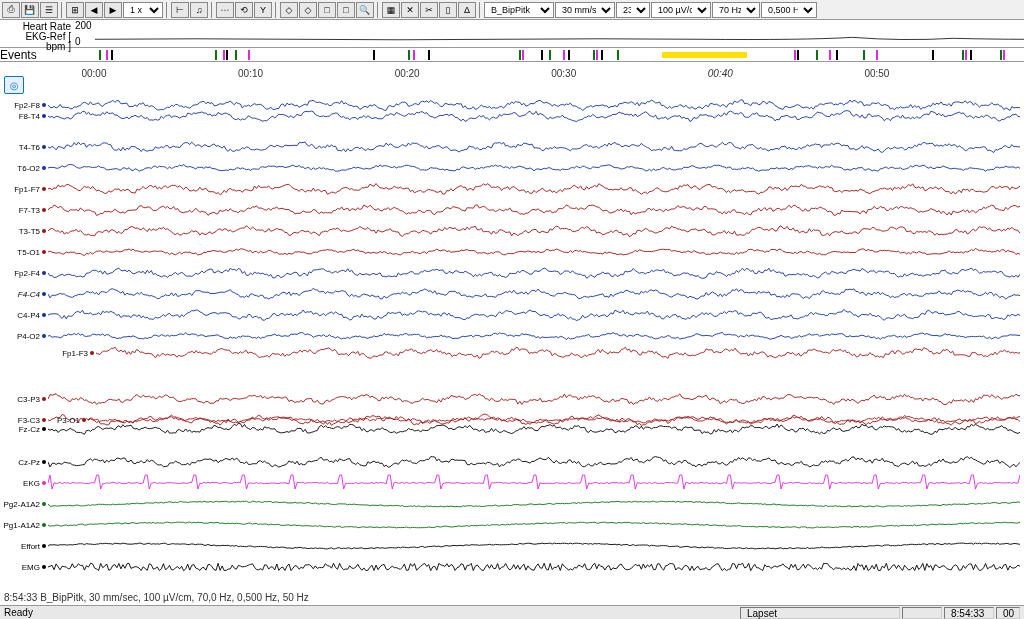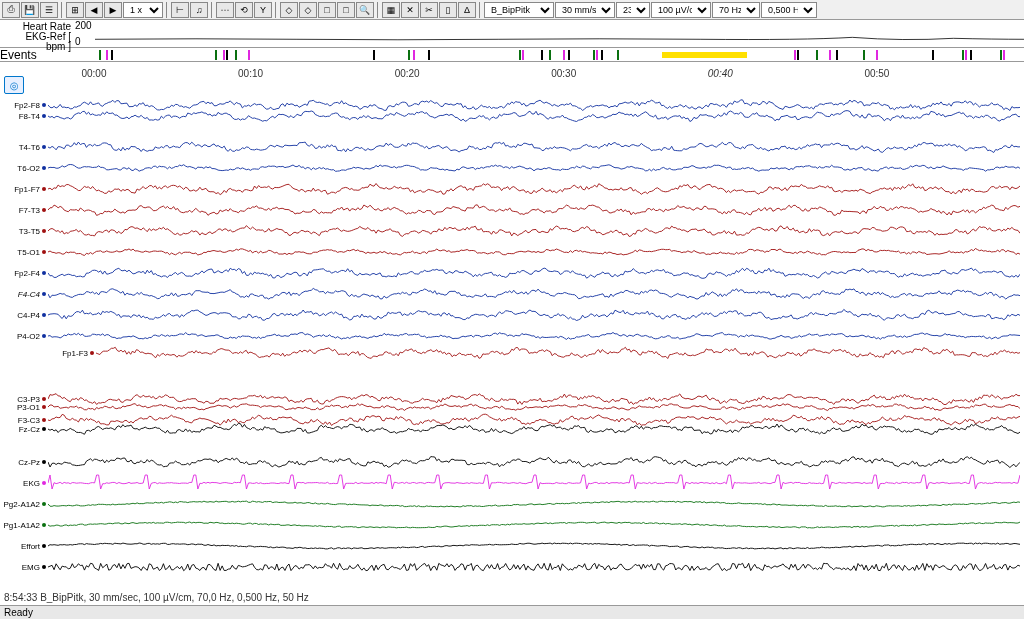--- a/index.html
+++ b/index.html
@@ -254,21 +254,21 @@
           <path d="M0,11 L2,11.6 L4,9.9 L6,9.6 L8,8.0 L10,8.7 L12,8.4 L14,5.4 L16,6.2 L18,9.4 L20,10.3 L22,11.2 L24,9.1 L26,10.8 L28,11.2 L30,13.0 L32,9.5 L34,9.9 L36,11.7 L38,9.3 L40,11.2 L42,9.8 L44,10.9 L46,11.7 L48,13.6 L50,12.2 L52,15.0 L54,14.7 L56,15.0 L58,15.9 L60,15.8 L62,12.2 L64,12.2 L66,12.5 L68,11.6 L70,12.2 L72,13.1 L74,13.2 L76,11.4 L78,11.7 L80,13.8 L82,12.4 L84,14.0 L86,11.7 L88,11.0 L90,9.5 L92,8.8 L94,10.1 L96,9.7 L98,9.7 L100,7.3 L102,7.6 L104,10.0 L106,11.1 L108,10.6 L110,8.8 L112,9.2 L114,10.1 L116,8.9 L118,9.2 L120,7.6 L122,6.2 L124,7.9 L126,7.9 L128,8.7 L130,9.2 L132,9.9 L134,10.5 L136,12.9 L138,12.5 L140,13.5 L142,13.9 L144,11.2 L146,10.7 L148,10.1 L150,9.0 L152,9.8 L154,9.7 L156,10.2 L158,10.7 L160,11.5 L162,12.4 L164,13.4 L166,14.4 L168,13.9 L170,16.2 L172,14.1 L174,11.5 L176,13.9 L178,10.0 L180,12.9 L182,11.0 L184,10.2 L186,11.2 L188,13.7 L190,12.4 L192,13.5 L194,13.8 L196,11.5 L198,11.2 L200,10.8 L202,8.0 L204,9.9 L206,7.8 L208,6.3 L210,7.0 L212,9.4 L214,10.0 L216,8.9 L218,9.6 L220,8.4 L222,10.8 L224,10.4 L226,10.7 L228,8.3 L230,8.8 L232,8.0 L234,8.4 L236,8.9 L238,8.6 L240,8.1 L242,10.7 L244,11.1 L246,12.0 L248,13.8 L250,14.4 L252,14.9 L254,13.1 L256,14.0 L258,13.5 L260,10.5 L262,13.0 L264,12.0 L266,10.4 L268,12.3 L270,13.9 L272,15.3 L274,12.8 L276,15.4 L278,13.1 L280,16.4 L282,14.9 L284,14.0 L286,13.1 L288,11.0 L290,10.5 L292,10.6 L294,11.9 L296,10.8 L298,9.0 L300,9.4 L302,12.2 L304,11.9 L306,13.0 L308,9.7 L310,10.6 L312,11.5 L314,7.7 L316,7.3 L318,8.4 L320,6.8 L322,6.8 L324,8.0 L326,7.2 L328,7.7 L330,11.4 L332,11.9 L334,8.9 L336,9.7 L338,9.0 L340,9.7 L342,10.7 L344,7.5 L346,9.9 L348,7.9 L350,8.5 L352,10.1 L354,11.8 L356,10.5 L358,11.1 L360,14.8 L362,15.6 L364,14.8 L366,15.4 L368,12.6 L370,14.5 L372,12.1 L374,11.9 L376,11.1 L378,13.0 L380,10.7 L382,11.4 L384,13.1 L386,13.3 L388,15.0 L390,14.9 L392,14.6 L394,13.6 L396,14.1 L398,11.8 L400,9.3 L402,10.9 L404,9.4 L406,10.5 L408,9.6 L410,10.9 L412,8.7 L414,11.1 L416,12.3 L418,9.8 L420,10.3 L422,8.8 L424,9.9 L426,8.1 L428,6.4 L430,5.4 L432,5.2 L434,6.0 L436,7.8 L438,8.8 L440,9.9 L442,10.6 L444,11.1 L446,9.4 L448,12.1 L450,10.6 L452,11.3 L454,9.5 L456,9.7 L458,8.1 L460,10.7 L462,9.2 L464,11.4 L466,11.7 L468,14.7 L470,14.3 L472,15.5 L474,13.9 L476,15.3 L478,13.5 L480,13.6 L482,11.6 L484,11.6 L486,10.2 L488,11.2 L490,11.0 L492,11.5 L494,13.7 L496,13.5 L498,14.6 L500,15.1 L502,14.3 L504,14.3 L506,10.7 L508,13.1 L510,11.7 L512,10.0 L514,10.2 L516,7.8 L518,7.1 L520,9.7 L522,9.5 L524,11.2 L526,8.9 L528,9.1 L530,10.2 L532,9.7 L534,9.0 L536,7.5 L538,9.6 L540,8.1 L542,6.8 L544,5.9 L546,7.4 L548,8.6 L550,9.0 L552,8.8 L554,9.7 L556,10.8 L558,10.8 L560,12.2 L562,10.2 L564,13.0 L566,9.7 L568,9.5 L570,11.9 L572,10.2 L574,9.7 L576,11.5 L578,13.2 L580,12.4 L582,15.7 L584,14.3 L586,16.2 L588,15.8 L590,15.9 L592,13.7 L594,12.8 L596,13.5 L598,12.3 L600,11.3 L602,11.5 L604,12.5 L606,10.9 L608,11.9 L610,11.2 L612,14.4 L614,13.4 L616,10.5 L618,10.1 L620,8.6 L622,8.2 L624,8.0 L626,8.8 L628,8.8 L630,9.0 L632,7.3 L634,8.3 L636,7.9 L638,8.0 L640,9.6 L642,10.3 L644,9.6 L646,8.0 L648,9.0 L650,9.6 L652,9.7 L654,7.9 L656,8.8 L658,8.5 L660,10.8 L662,10.3 L664,9.6 L666,10.9 L668,13.1 L670,14.9 L672,13.5 L674,12.4 L676,13.6 L678,12.9 L680,10.9 L682,13.0 L684,13.2 L686,13.0 L688,13.4 L690,14.0 L692,13.1 L694,15.1 L696,14.2 L698,13.4 L700,12.9 L702,13.0 L704,13.7 L706,11.9 L708,9.4 L710,11.0 L712,9.3 L714,11.7 L716,9.2 L718,11.8 L720,10.8 L722,12.3 L724,11.5 L726,12.6 L728,11.7 L730,11.1 L732,9.9 L734,8.9 L736,6.2 L738,6.8 L740,8.4 L742,8.7 L744,7.3 L746,9.7 L748,9.4 L750,11.6 L752,11.7 L754,10.4 L756,10.9 L758,10.1 L760,8.0 L762,10.3 L764,7.4 L766,9.8 L768,10.7 L770,8.2 L772,8.8 L774,11.1 L776,13.8 L778,12.3 L780,14.1 L782,15.5 L784,14.9 L786,15.1 L788,13.2 L790,11.0 L792,13.3 L794,10.8 L796,12.2 L798,13.2 L800,12.3 L802,14.1 L804,12.5 L806,14.2 L808,15.7 L810,13.5 L812,14.8 L814,12.7 L816,12.7 L818,12.4 L820,11.6 L822,10.6 L824,7.9 L826,9.8 L828,11.3 L830,11.4 L832,8.8 L834,11.3 L836,11.3 L838,10.9 L840,9.1 L842,10.3 L844,9.0 L846,6.5 L848,7.9 L850,7.4 L852,8.1 L854,8.7 L856,9.8 L858,9.4 L860,10.3 L862,9.1 L864,9.3 L866,11.1 L868,10.8 L870,10.6 L872,11.4 L874,9.4 L876,8.8 L878,11.4 L880,9.4 L882,12.1 L884,11.4 L886,13.2 L888,14.5 L890,14.8 L892,16.2 L894,14.1 L896,12.7 L898,13.8 L900,15.0 L902,14.1 L904,12.7 L906,10.3 L908,12.8 L910,10.2 L912,11.2 L914,11.4 L916,14.7 L918,13.8 L920,12.3 L922,13.9 L924,13.3 L926,11.5 L928,12.0 L930,11.5 L932,8.5 L934,9.5 L936,9.6 L938,7.8 L940,10.2 L942,10.1 L944,10.8 L946,10.6 L948,8.6 L950,8.8 L952,9.3 L954,7.8 L956,9.3 L958,8.1 L960,7.4" stroke="#a01010" fill="none" stroke-width="0.9"></path>
         </svg></div>
     </div>
     <div class="channel" style="top: 294px;">
       <div class="ch-label">C3-P3</div>
       <div class="ch-dot red"></div>
       <div class="ch-wave"><svg width="100%" height="22" preserveAspectRatio="none" viewBox="0 0 960 22">
           <path d="M0,11 L2,6.6 L4,7.2 L6,6.5 L8,5.7 L10,7.9 L12,8.1 L14,10.5 L16,9.4 L18,11.2 L20,12.7 L22,13.7 L24,10.9 L26,11.4 L28,10.3 L30,12.2 L32,9.7 L34,10.4 L36,12.5 L38,11.8 L40,14.0 L42,14.4 L44,15.3 L46,13.7 L48,16.4 L50,14.8 L52,15.1 L54,14.4 L56,14.5 L58,13.0 L60,11.5 L62,11.3 L64,12.0 L66,12.1 L68,12.5 L70,10.9 L72,13.9 L74,14.4 L76,12.4 L78,11.7 L80,12.1 L82,12.3 L84,9.7 L86,7.6 L88,6.7 L90,8.6 L92,9.3 L94,7.2 L96,8.7 L98,8.7 L100,8.0 L102,9.7 L104,8.5 L106,10.9 L108,10.2 L110,8.1 L112,9.4 L114,8.6 L116,6.9 L118,7.6 L120,9.4 L122,9.4 L124,9.2 L126,11.5 L128,13.0 L130,13.6 L132,13.4 L134,12.3 L136,12.3 L138,10.9 L140,11.4 L142,10.7 L144,10.7 L146,10.8 L148,13.3 L150,13.6 L152,14.0 L154,15.2 L156,13.3 L158,13.6 L160,15.3 L162,15.2 L164,15.2 L166,12.8 L168,13.0 L170,10.2 L172,11.1 L174,10.9 L176,10.4 L178,11.2 L180,12.5 L182,11.1 L184,10.4 L186,10.5 L188,11.2 L190,10.9 L192,10.6 L194,10.1 L196,9.8 L198,8.0 L200,7.8 L202,7.9 L204,7.3 L206,8.6 L208,8.7 L210,7.3 L212,10.0 L214,8.4 L216,10.3 L218,10.2 L220,9.1 L222,8.6 L224,10.0 L226,9.4 L228,9.1 L230,10.0 L232,10.1 L234,8.8 L236,10.0 L238,13.5 L240,12.1 L242,13.1 L244,14.5 L246,13.7 L248,14.1 L250,12.4 L252,14.2 L254,11.7 L256,10.8 L258,10.7 L260,10.3 L262,13.9 L264,13.9 L266,12.2 L268,15.1 L270,15.9 L272,16.0 L274,13.0 L276,12.0 L278,14.1 L280,12.0 L282,11.6 L284,10.2 L286,9.4 L288,8.8 L290,8.6 L292,8.7 L294,9.2 L296,10.1 L298,9.4 L300,11.8 L302,9.6 L304,10.5 L306,9.0 L308,8.2 L310,6.9 L312,7.9 L314,6.6 L316,7.1 L318,9.4 L320,8.2 L322,9.5 L324,10.4 L326,12.4 L328,12.7 L330,9.3 L332,10.7 L334,9.1 L336,10.6 L338,9.0 L340,9.4 L342,11.4 L344,11.8 L346,10.5 L348,11.1 L350,13.7 L352,12.8 L354,12.9 L356,13.4 L358,14.8 L360,15.2 L362,14.0 L364,13.7 L366,13.4 L368,12.0 L370,10.3 L372,11.9 L374,11.4 L376,11.6 L378,12.8 L380,13.0 L382,13.2 L384,14.7 L386,11.5 L388,14.1 L390,10.2 L392,11.8 L394,9.6 L396,10.4 L398,7.5 L400,8.1 L402,8.7 L404,9.3 L406,8.0 L408,9.3 L410,9.2 L412,11.5 L414,10.7 L416,9.9 L418,7.7 L420,6.9 L422,6.6 L424,7.5 L426,5.9 L428,7.5 L430,7.8 L432,10.8 L434,10.9 L436,12.7 L438,10.1 L440,11.7 L442,13.2 L444,13.4 L446,13.1 L448,10.5 L450,12.2 L452,11.7 L454,12.5 L456,11.1 L458,11.4 L460,11.3 L462,11.9 L464,16.1 L466,13.4 L468,16.4 L470,13.4 L472,14.1 L474,13.9 L476,11.8 L478,12.3 L480,11.6 L482,12.0 L484,12.6 L486,10.2 L488,13.7 L490,13.2 L492,13.6 L494,12.5 L496,12.8 L498,13.2 L500,11.0 L502,11.4 L504,10.4 L506,8.5 L508,9.4 L510,6.1 L512,9.5 L514,7.2 L516,7.1 L518,8.8 L520,8.9 L522,9.0 L524,12.0 L526,9.3 L528,10.8 L530,8.3 L532,9.8 L534,8.0 L536,8.7 L538,7.6 L540,8.7 L542,10.1 L544,9.2 L546,10.9 L548,12.6 L550,13.7 L552,12.9 L554,14.5 L556,12.8 L558,11.1 L560,13.5 L562,12.7 L564,12.9 L566,10.4 L568,10.7 L570,11.3 L572,11.6 L574,15.5 L576,13.8 L578,16.4 L580,14.8 L582,15.1 L584,12.8 L586,12.2 L588,13.2 L590,10.9 L592,11.7 L594,9.0 L596,11.7 L598,10.1 L600,12.7 L602,13.3 L604,11.4 L606,12.7 L608,10.7 L610,10.5 L612,11.7 L614,11.1 L616,9.0 L618,9.1 L620,8.0 L622,7.9 L624,5.9 L626,9.0 L628,10.1 L630,10.8 L632,10.4 L634,11.0 L636,11.6 L638,10.9 L640,9.8 L642,8.2 L644,8.3 L646,9.3 L648,8.3 L650,7.1 L652,10.3 L654,12.1 L656,10.0 L658,10.6 L660,12.3 L662,12.2 L664,15.6 L666,14.4 L668,12.9 L670,14.7 L672,12.8 L674,11.2 L676,11.8 L678,12.1 L680,11.6 L682,14.4 L684,14.8 L686,15.5 L688,15.2 L690,12.8 L692,14.1 L694,12.9 L696,12.5 L698,11.4 L700,12.6 L702,9.7 L704,11.5 L706,8.4 L708,9.0 L710,11.0 L712,10.1 L714,12.0 L716,10.2 L718,9.7 L720,9.9 L722,11.2 L724,10.0 L726,10.3 L728,8.6 L730,6.9 L732,6.5 L734,7.0 L736,8.6 L738,9.6 L740,9.1 L742,9.1 L744,8.7 L746,10.1 L748,10.5 L750,9.5 L752,9.3 L754,9.3 L756,10.0 L758,9.6 L760,9.5 L762,11.1 L764,11.8 L766,11.4 L768,11.7 L770,13.4 L772,14.5 L774,14.2 L776,16.4 L778,13.9 L780,14.1 L782,13.7 L784,11.1 L786,11.0 L788,13.2 L790,10.9 L792,12.9 L794,11.4 L796,12.1 L798,13.8 L800,15.3 L802,13.6 L804,12.1 L806,12.8 L808,11.4 L810,12.1 L812,9.5 L814,8.6 L816,7.1 L818,10.0 L820,9.7 L822,8.2 L824,9.8 L826,8.8 L828,11.6 L830,11.4 L832,11.6 L834,8.9 L836,10.6 L838,7.9 L840,9.1 L842,7.0 L844,9.0 L846,6.2 L848,8.6 L850,7.7 L852,9.6 L854,9.3 L856,11.0 L858,10.9 L860,10.9 L862,10.2 L864,13.0 L866,10.4 L868,10.7 L870,11.9 L872,11.7 L874,9.8 L876,11.8 L878,11.4 L880,13.4 L882,13.7 L884,16.0 L886,16.7 L888,15.8 L890,13.5 L892,15.4 L894,11.7 L896,13.0 L898,12.7 L900,12.6 L902,12.0 L904,13.2 L906,11.5 L908,12.9 L910,14.2 L912,11.7 L914,14.4 L916,10.7 L918,11.9 L920,9.0 L922,10.5 L924,7.1 L926,7.4 L928,7.3 L930,9.2 L932,6.7 L934,8.3 L936,9.9 L938,8.0 L940,9.7 L942,11.4 L944,9.7 L946,9.9 L948,9.8 L950,8.9 L952,7.7 L954,8.3 L956,6.2 L958,7.6 L960,7.6" stroke="#a01010" fill="none" stroke-width="0.9"></path>
         </svg></div>
     </div>
-    <div class="channel" style="top: 302px;">
+    <div class="channel" style="top: 315px; margin-left: 40px;">
       <div class="ch-label">P3-O1</div>
       <div class="ch-dot red"></div>
       <div class="ch-wave"><svg width="100%" height="22" preserveAspectRatio="none" viewBox="0 0 960 22">
           <path d="M0,11 L2,9.0 L4,9.1 L6,10.9 L8,10.7 L10,10.4 L12,12.3 L14,11.9 L16,11.5 L18,11.2 L20,12.1 L22,10.6 L24,10.9 L26,11.1 L28,10.1 L30,12.0 L32,11.4 L34,12.3 L36,13.7 L38,13.8 L40,12.3 L42,12.9 L44,12.5 L46,14.0 L48,11.5 L50,12.7 L52,11.7 L54,11.7 L56,10.2 L58,10.7 L60,11.7 L62,11.7 L64,10.3 L66,12.2 L68,12.7 L70,11.9 L72,12.1 L74,10.0 L76,10.8 L78,9.8 L80,9.6 L82,9.1 L84,8.0 L86,7.7 L88,9.7 L90,8.9 L92,10.1 L94,10.9 L96,10.1 L98,11.7 L100,11.5 L102,10.7 L104,9.8 L106,10.0 L108,9.7 L110,8.9 L112,8.8 L114,10.1 L116,9.2 L118,10.2 L120,10.9 L122,11.3 L124,11.4 L126,13.4 L128,11.8 L130,11.7 L132,12.8 L134,11.1 L136,12.3 L138,11.3 L140,12.0 L142,11.6 L144,11.4 L146,12.0 L148,13.1 L150,13.7 L152,13.1 L154,13.9 L156,12.6 L158,12.2 L160,11.3 L162,10.9 L164,10.7 L166,10.0 L168,9.2 L170,9.5 L172,10.3 L174,9.7 L176,9.8 L178,10.6 L180,12.1 L182,10.9 L184,9.8 L186,11.1 L188,10.3 L190,8.7 L192,8.2 L194,8.1 L196,7.8 L198,8.8 L200,9.3 L202,9.1 L204,9.4 L206,9.6 L208,10.0 L210,11.5 L212,10.4 L214,9.8 L216,10.4 L218,9.9 L220,9.8 L222,10.5 L224,10.9 L226,10.6 L228,9.9 L230,10.8 L232,11.2 L234,13.3 L236,13.7 L238,12.9 L240,13.0 L242,11.9 L244,13.1 L246,11.7 L248,11.5 L250,12.0 L252,12.4 L254,11.0 L256,12.0 L258,12.4 L260,13.6 L262,13.6 L264,13.6 L266,11.8 L268,13.6 L270,13.1 L272,12.2 L274,10.3 L276,10.2 L278,10.6 L280,9.0 L282,10.2 L284,9.6 L286,9.4 L288,9.8 L290,11.7 L292,11.2 L294,10.3 L296,11.5 L298,9.1 L300,9.6 L302,9.8 L304,9.4 L306,7.6 L308,9.4 L310,8.0 L312,9.2 L314,10.0 L316,10.7 L318,10.1 L320,11.0 L322,12.0 L324,11.6 L326,11.8 L328,11.7 L330,9.8 L332,11.6 L334,9.9 L336,9.8 L338,11.0 L340,11.4 L342,11.0 L344,13.2 L346,14.0 L348,13.0 L350,12.8 L352,14.4 L354,12.9 L356,12.0 L358,11.3 L360,12.2 L362,10.9 L364,11.8 L366,11.6 L368,12.1 L370,11.2 L372,12.2 L374,11.3 L376,11.3 L378,13.2 L380,12.0 L382,11.5 L384,10.0 L386,10.7 L388,9.0 L390,9.6 L392,8.0 L394,9.0 L396,10.1 L398,10.4 L400,10.3 L402,9.6 L404,10.5 L406,9.8 L408,11.4 L410,10.1 L412,9.8 L414,9.9 L416,8.6 L418,8.1 L420,9.9 L422,8.8 L424,9.6 L426,11.1 L428,11.6 L430,12.0 L432,12.8 L434,11.6 L436,12.0 L438,12.2 L440,11.0 L442,10.4 L444,10.8 L446,12.2 L448,10.1 L450,11.5 L452,13.0 L454,12.8 L456,13.0 L458,13.6 L460,13.4 L462,14.2 L464,13.0 L466,13.5 L468,13.0 L470,12.0 L472,10.5 L474,12.0 L476,11.5 L478,11.6 L480,11.2 L482,10.8 L484,11.2 L486,10.9 L488,11.8 L490,10.6 L492,10.2 L494,11.6 L496,10.0 L498,10.2 L500,10.0 L502,9.6 L504,9.1 L506,9.7 L508,9.8 L510,8.9 L512,9.5 L514,10.5 L516,11.1 L518,10.7 L520,10.8 L522,10.8 L524,8.8 L526,9.5 L528,9.6 L530,8.6 L532,9.3 L534,10.4 L536,10.3 L538,12.0 L540,11.7 L542,11.4 L544,12.2 L546,12.5 L548,13.2 L550,11.7 L552,12.9 L554,12.3 L556,12.3 L558,10.8 L560,11.3 L562,12.2 L564,13.2 L566,12.1 L568,12.3 L570,13.2 L572,13.9 L574,13.8 L576,12.1 L578,11.7 L580,12.4 L582,11.2 L584,9.8 L586,10.8 L588,11.0 L590,10.9 L592,11.4 L594,11.0 L596,11.5 L598,12.0 L600,10.6 L602,10.6 L604,11.6 L606,9.4 L608,8.6 L610,9.3 L612,9.4 L614,8.0 L616,7.9 L618,8.9 L620,8.9 L622,9.0 L624,10.8 L626,11.3 L628,11.9 L630,12.0 L632,12.0 L634,11.7 L636,10.4 L638,9.8 L640,10.3 L642,10.8 L644,9.7 L646,10.3 L648,10.9 L650,11.1 L652,12.4 L654,12.8 L656,13.2 L658,13.3 L660,13.3 L662,13.2 L664,13.3 L666,11.3 L668,10.8 L670,12.6 L672,11.9 L674,11.1 L676,11.3 L678,12.1 L680,12.4 L682,13.9 L684,13.5 L686,11.7 L688,12.7 L690,11.3 L692,11.4 L694,11.2 L696,9.7 L698,9.8 L700,10.2 L702,9.3 L704,9.2 L706,11.1 L708,10.9 L710,9.6 L712,11.1 L714,11.3 L716,10.1 L718,9.9 L720,8.6 L722,9.7 L724,9.4 L726,7.7 L728,9.1 L730,8.0 L732,8.5 L734,9.7 L736,10.8 L738,11.0 L740,10.7 L742,12.1 L744,11.9 L746,11.8 L748,10.1 L750,10.1 L752,10.4 L754,9.6 L756,10.7 L758,11.4 L760,12.7 L762,13.0 L764,13.1 L766,12.5 L768,13.7 L770,14.5 L772,12.5 L774,12.6 L776,11.4 L778,11.9 L780,11.7 L782,11.0 L784,11.1 L786,11.4 L788,11.1 L790,11.8 L792,12.5 L794,11.5 L796,13.1 L798,11.7 L800,11.4 L802,10.3 L804,9.5 L806,9.9 L808,10.1 L810,8.7 L812,10.0 L814,8.5 L816,9.2 L818,10.9 L820,10.6 L822,10.9 L824,9.5 L826,10.9 L828,10.7 L830,10.2 L832,10.0 L834,10.0 L836,8.2 L838,8.1 L840,9.3 L842,8.6 L844,9.8 L846,10.0 L848,11.7 L850,12.4 L852,11.2 L854,12.0 L856,12.8 L858,12.6 L860,12.1 L862,12.3 L864,11.8 L866,10.3 L868,11.5 L870,11.4 L872,13.1 L874,11.6 L876,14.0 L878,13.3 L880,14.2 L882,14.2 L884,12.6 L886,12.0 L888,12.6 L890,12.2 L892,12.0 L894,11.7 L896,10.5 L898,10.0 L900,11.7 L902,11.4 L904,11.1 L906,12.1 L908,11.6 L910,12.0 L912,10.1 L914,11.0 L916,9.0 L918,9.3 L920,9.7 L922,9.2 L924,8.3 L926,8.1 L928,10.3 L930,10.6 L932,11.2 L934,9.7 L936,10.8 L938,11.1 L940,11.3 L942,11.1 L944,10.8 L946,9.5 L948,9.0 L950,8.5 L952,9.6 L954,9.4 L956,10.5 L958,10.5 L960,12.7" stroke="#a01010" fill="none" stroke-width="0.9"></path>
         </svg></div>
     </div>
     <div class="channel" style="top: 324px;">
       <div class="ch-label">Fz-Cz</div>
       <div class="ch-dot black"></div>
       <div class="ch-wave"><svg width="100%" height="22" preserveAspectRatio="none" viewBox="0 0 960 22">
@@ -316,13 +316,19 @@
       <div class="ch-wave"><svg width="100%" height="22" preserveAspectRatio="none" viewBox="0 0 960 22">
           <path d="M0,11 L2,10.2 L4,9.3 L6,13.7 L8,7.8 L10,10.9 L12,13.8 L14,10.1 L16,10.8 L18,10.8 L20,12.9 L22,12.2 L24,7.7 L26,11.6 L28,10.6 L30,7.8 L32,9.5 L34,9.2 L36,14.1 L38,9.7 L40,11.1 L42,7.3 L44,7.8 L46,12.0 L48,13.0 L50,14.4 L52,7.4 L54,11.7 L56,10.2 L58,8.0 L60,14.2 L62,13.3 L64,9.5 L66,8.6 L68,11.7 L70,7.4 L72,12.9 L74,8.7 L76,12.3 L78,7.8 L80,7.3 L82,12.4 L84,11.5 L86,10.7 L88,10.9 L90,12.0 L92,14.5 L94,10.8 L96,12.5 L98,14.3 L100,7.8 L102,8.7 L104,13.2 L106,12.4 L108,11.0 L110,14.5 L112,12.9 L114,7.7 L116,13.6 L118,12.3 L120,9.4 L122,13.8 L124,13.8 L126,11.7 L128,10.6 L130,12.9 L132,10.3 L134,14.7 L136,12.9 L138,8.1 L140,14.1 L142,9.3 L144,8.5 L146,12.1 L148,12.8 L150,14.5 L152,11.8 L154,11.5 L156,14.2 L158,8.7 L160,8.5 L162,10.8 L164,13.6 L166,14.4 L168,7.3 L170,14.4 L172,9.9 L174,14.5 L176,14.4 L178,13.1 L180,12.9 L182,9.2 L184,12.1 L186,13.2 L188,9.4 L190,10.1 L192,10.9 L194,10.6 L196,10.1 L198,9.2 L200,8.4 L202,7.8 L204,11.3 L206,13.6 L208,13.8 L210,12.7 L212,14.1 L214,8.8 L216,9.2 L218,13.1 L220,10.8 L222,11.2 L224,13.8 L226,8.0 L228,14.4 L230,11.8 L232,11.1 L234,14.5 L236,10.2 L238,8.0 L240,14.6 L242,12.1 L244,9.6 L246,10.3 L248,13.1 L250,11.3 L252,12.3 L254,8.9 L256,8.9 L258,8.6 L260,10.1 L262,12.8 L264,9.9 L266,12.4 L268,11.4 L270,11.7 L272,11.3 L274,7.7 L276,9.9 L278,9.9 L280,12.2 L282,7.3 L284,11.5 L286,13.2 L288,7.3 L290,11.6 L292,13.8 L294,12.9 L296,13.3 L298,9.6 L300,12.1 L302,12.4 L304,11.1 L306,8.3 L308,11.8 L310,14.2 L312,11.9 L314,14.7 L316,14.2 L318,11.2 L320,9.3 L322,14.5 L324,9.2 L326,13.7 L328,10.6 L330,9.0 L332,8.4 L334,13.1 L336,13.8 L338,11.7 L340,10.2 L342,11.7 L344,11.6 L346,12.5 L348,13.4 L350,11.3 L352,8.1 L354,14.4 L356,14.0 L358,7.7 L360,10.4 L362,7.6 L364,14.3 L366,12.0 L368,10.4 L370,8.6 L372,7.4 L374,10.4 L376,8.7 L378,14.6 L380,10.9 L382,10.3 L384,14.2 L386,7.4 L388,8.9 L390,9.5 L392,10.5 L394,7.7 L396,11.0 L398,8.4 L400,9.8 L402,14.4 L404,11.7 L406,10.9 L408,7.8 L410,8.5 L412,14.1 L414,9.3 L416,9.5 L418,7.4 L420,14.5 L422,10.2 L424,9.0 L426,11.5 L428,13.9 L430,14.6 L432,11.1 L434,8.6 L436,12.3 L438,8.7 L440,12.4 L442,12.6 L444,7.6 L446,13.5 L448,11.3 L450,10.8 L452,7.5 L454,11.4 L456,14.0 L458,12.5 L460,8.6 L462,12.9 L464,9.2 L466,13.4 L468,10.4 L470,8.1 L472,14.1 L474,9.9 L476,12.5 L478,13.7 L480,14.3 L482,10.3 L484,7.9 L486,11.8 L488,12.3 L490,7.3 L492,13.0 L494,14.1 L496,7.4 L498,13.6 L500,11.3 L502,11.6 L504,9.2 L506,14.5 L508,7.8 L510,10.4 L512,11.9 L514,14.2 L516,12.8 L518,14.1 L520,11.4 L522,12.1 L524,9.1 L526,10.0 L528,11.3 L530,7.7 L532,13.2 L534,13.7 L536,12.9 L538,9.1 L540,7.3 L542,12.8 L544,8.3 L546,10.3 L548,10.7 L550,14.0 L552,10.7 L554,9.6 L556,14.2 L558,11.8 L560,12.7 L562,12.1 L564,9.1 L566,8.0 L568,10.9 L570,13.2 L572,13.8 L574,13.5 L576,12.3 L578,10.5 L580,8.3 L582,9.6 L584,8.9 L586,13.2 L588,8.0 L590,12.1 L592,8.9 L594,10.8 L596,8.2 L598,13.6 L600,13.6 L602,7.8 L604,7.9 L606,12.1 L608,14.1 L610,9.8 L612,9.2 L614,7.6 L616,7.6 L618,8.2 L620,14.0 L622,11.8 L624,12.2 L626,14.0 L628,10.5 L630,9.3 L632,10.6 L634,14.5 L636,10.1 L638,14.4 L640,11.8 L642,10.3 L644,13.7 L646,13.0 L648,13.0 L650,11.5 L652,13.8 L654,13.7 L656,11.0 L658,9.7 L660,8.2 L662,7.7 L664,11.5 L666,14.6 L668,12.3 L670,14.7 L672,13.4 L674,12.9 L676,7.5 L678,7.9 L680,12.7 L682,8.0 L684,8.6 L686,7.3 L688,11.8 L690,11.1 L692,7.3 L694,14.6 L696,11.2 L698,8.3 L700,11.9 L702,11.8 L704,13.4 L706,14.4 L708,8.7 L710,10.8 L712,10.2 L714,12.4 L716,11.1 L718,9.9 L720,11.1 L722,10.0 L724,9.3 L726,7.9 L728,10.5 L730,11.3 L732,13.4 L734,8.2 L736,11.6 L738,8.4 L740,13.9 L742,13.4 L744,10.7 L746,8.1 L748,12.2 L750,8.7 L752,8.9 L754,11.2 L756,13.0 L758,12.0 L760,13.6 L762,11.6 L764,13.1 L766,7.3 L768,7.6 L770,7.6 L772,10.7 L774,11.8 L776,13.8 L778,11.7 L780,12.2 L782,12.2 L784,13.6 L786,12.0 L788,13.6 L790,11.9 L792,14.2 L794,13.5 L796,9.8 L798,14.6 L800,7.5 L802,10.3 L804,8.7 L806,13.8 L808,9.2 L810,14.6 L812,13.0 L814,9.5 L816,13.0 L818,8.2 L820,14.4 L822,14.6 L824,10.1 L826,11.9 L828,7.3 L830,14.3 L832,12.8 L834,9.5 L836,8.8 L838,12.6 L840,9.1 L842,11.9 L844,14.5 L846,9.3 L848,11.6 L850,14.1 L852,13.3 L854,11.1 L856,14.5 L858,9.1 L860,13.5 L862,11.3 L864,7.4 L866,14.4 L868,7.7 L870,11.3 L872,9.5 L874,14.3 L876,8.9 L878,9.4 L880,11.8 L882,10.9 L884,9.6 L886,10.6 L888,12.8 L890,13.4 L892,14.0 L894,10.4 L896,8.8 L898,10.1 L900,14.2 L902,14.0 L904,9.6 L906,12.4 L908,9.6 L910,7.9 L912,8.1 L914,13.7 L916,8.4 L918,11.8 L920,14.5 L922,14.0 L924,11.8 L926,7.5 L928,12.9 L930,11.2 L932,11.0 L934,8.3 L936,13.0 L938,12.9 L940,10.7 L942,12.9 L944,9.0 L946,8.4 L948,14.1 L950,9.9 L952,11.8 L954,12.1 L956,11.2 L958,9.2 L960,10.1" stroke="#000" fill="none" stroke-width="0.9"></path>
         </svg></div>
     </div>
   </div>
 
 <div class="bottom-info">8:54:33 B_BipPitk, 30 mm/sec, 100 µV/cm, 70,0 Hz, 0,500 Hz, 50 Hz</div>
 
 <div class="statusbar">
   <span>Ready</span>
+  <div class="status-right">
+    <div class="status-box wide">Lapset</div>
+    <div class="status-box" style="width:40px"></div>
+    <div class="status-box" style="width:50px">8:54:33</div>
+    <div class="status-box" style="width:24px">00</div>
+  </div>
 </div>
 
 </body></html>

